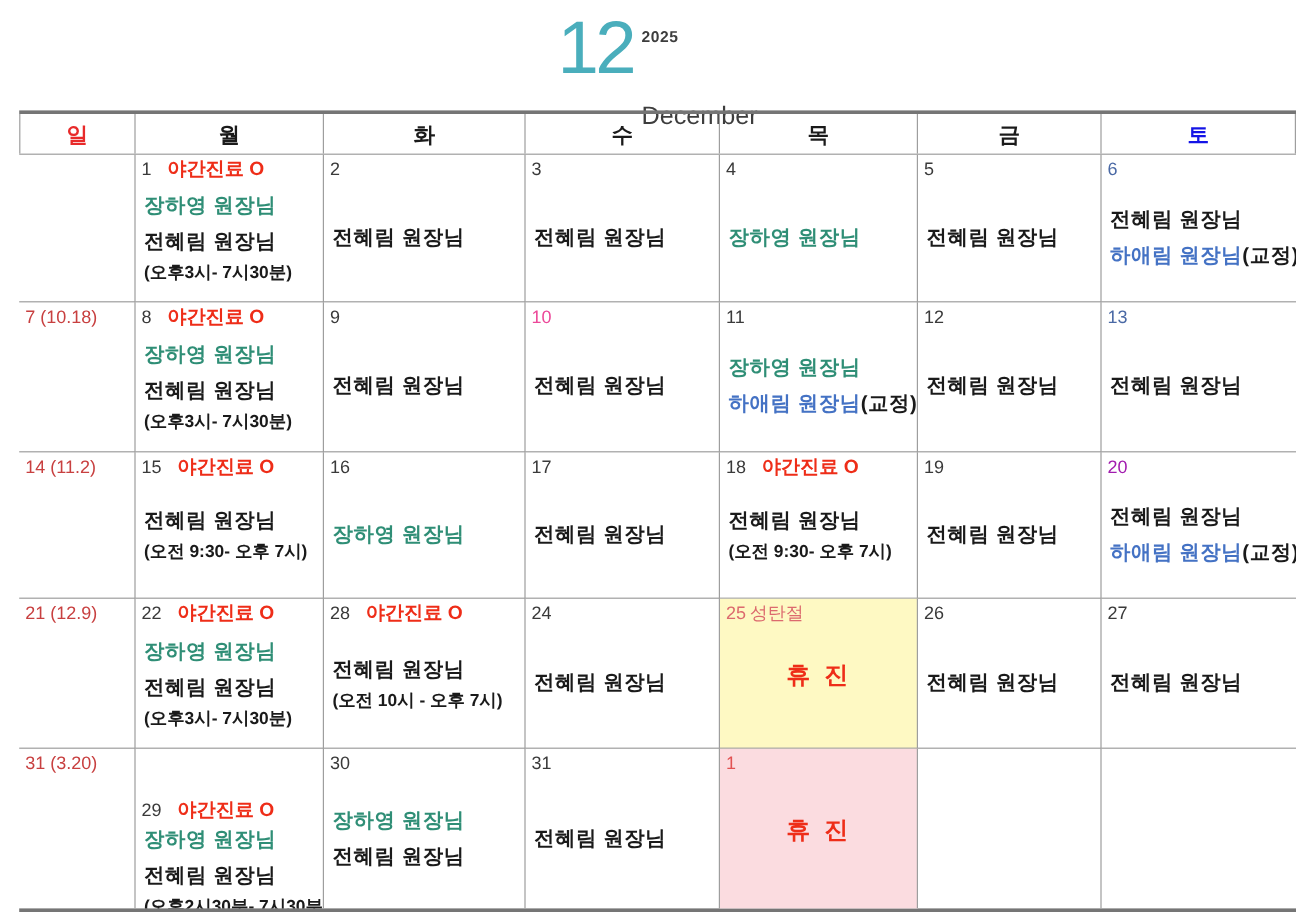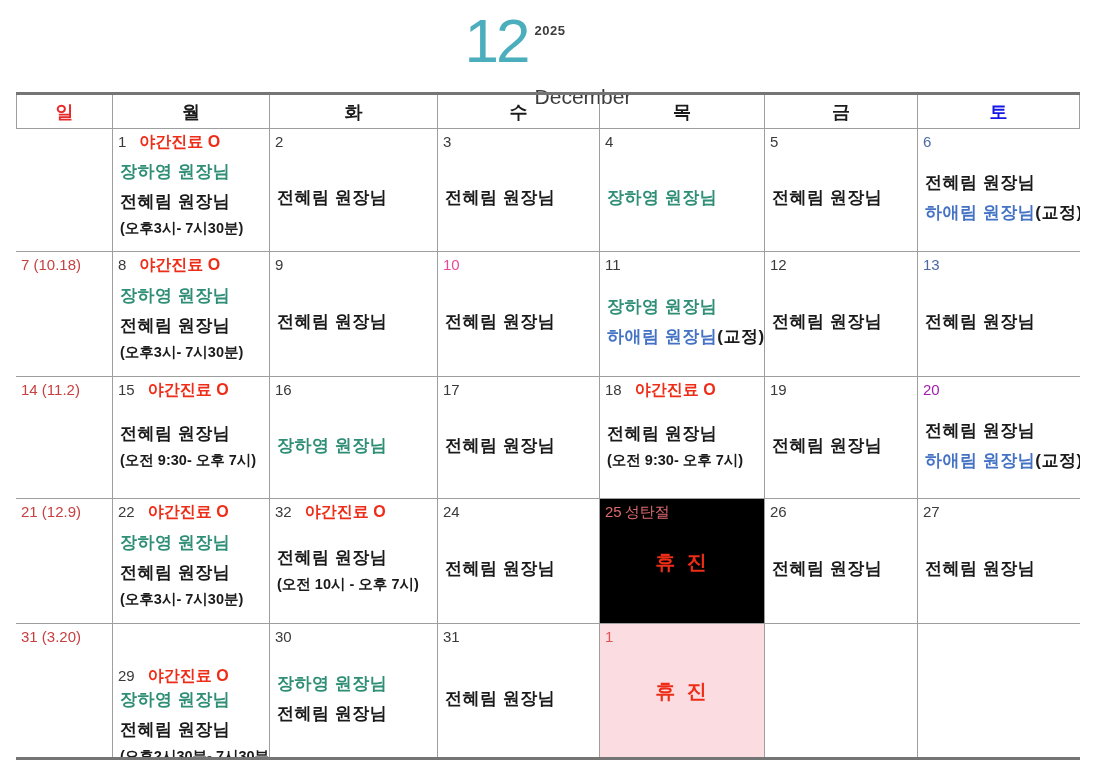--- a/index.html
+++ b/index.html
@@ -345,21 +345,21 @@
     <div class="cell-body">
             <div class="line"><span style="color: rgb(47, 142, 118);">장하영 원장님</span></div>
             <div class="line"><span style="color: rgb(26, 26, 26);">전혜림 원장님</span></div>
             <div class="line small"><span style="color: rgb(26, 26, 26);">(오후3시- 7시30분)</span></div>
           </div>
 
   </div>
 
   <div class="day-cell">
     <div class="date-row">
-      <span class="date-num" style="color: rgb(58, 58, 58);">32</span>
+      <span class="date-num" style="color: rgb(58, 58, 58);">28</span>
       <span class="night-badge" style="color: rgb(238, 45, 24);">야간진료 O</span>
 
     </div>
     <div class="cell-body">
             <div class="line"><span style="color: rgb(26, 26, 26);">전혜림 원장님</span></div>
             <div class="line small"><span style="color: rgb(26, 26, 26);">(오전 10시 - 오후 7시)</span></div>
           </div>
 
   </div>
 
@@ -367,21 +367,21 @@
     <div class="date-row">
       <span class="date-num" style="color: rgb(58, 58, 58);">24</span>
 
     </div>
     <div class="cell-body">
             <div class="line"><span style="color: rgb(26, 26, 26);">전혜림 원장님</span></div>
           </div>
 
   </div>
 
-  <div class="day-cell closed" style="background: #000000;">
+  <div class="day-cell closed" style="background: #fef9c3;">
     <div class="date-row">
       <span class="date-num" style="color: rgb(220, 106, 110);">25</span>
 
       <span class="holiday-label" style="color: rgb(220, 106, 110);">성탄절</span>
     </div>
 
     <div class="closed-notice" style="color: rgb(238, 45, 24);">휴 진</div>
   </div>
 
   <div class="day-cell">

